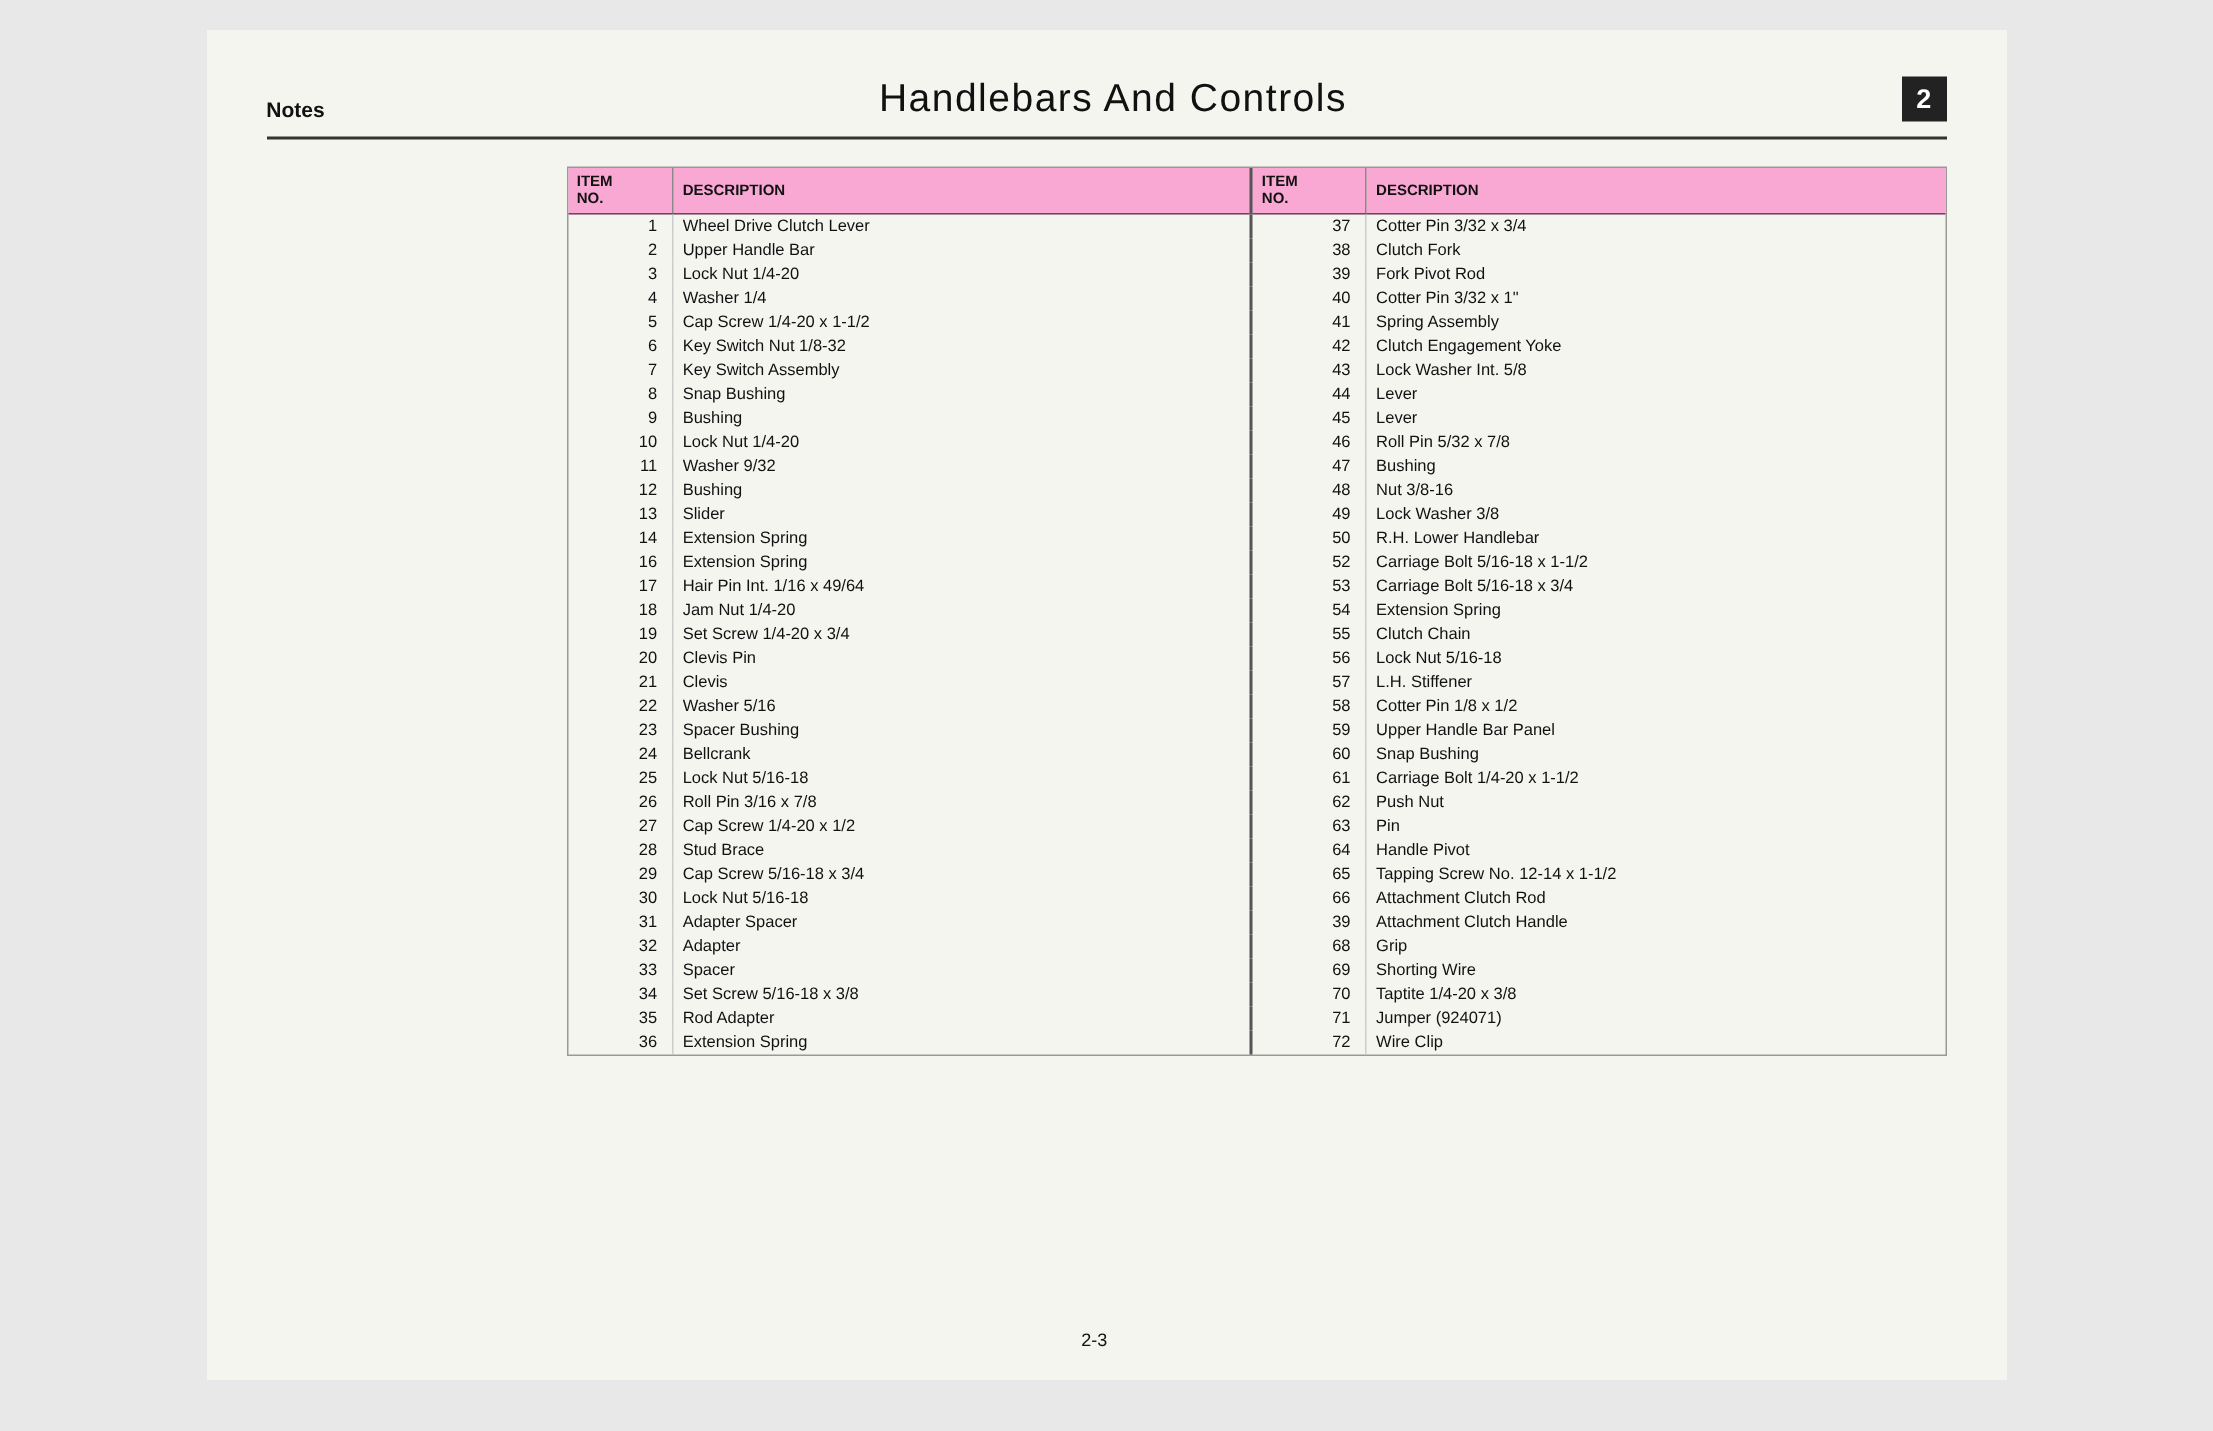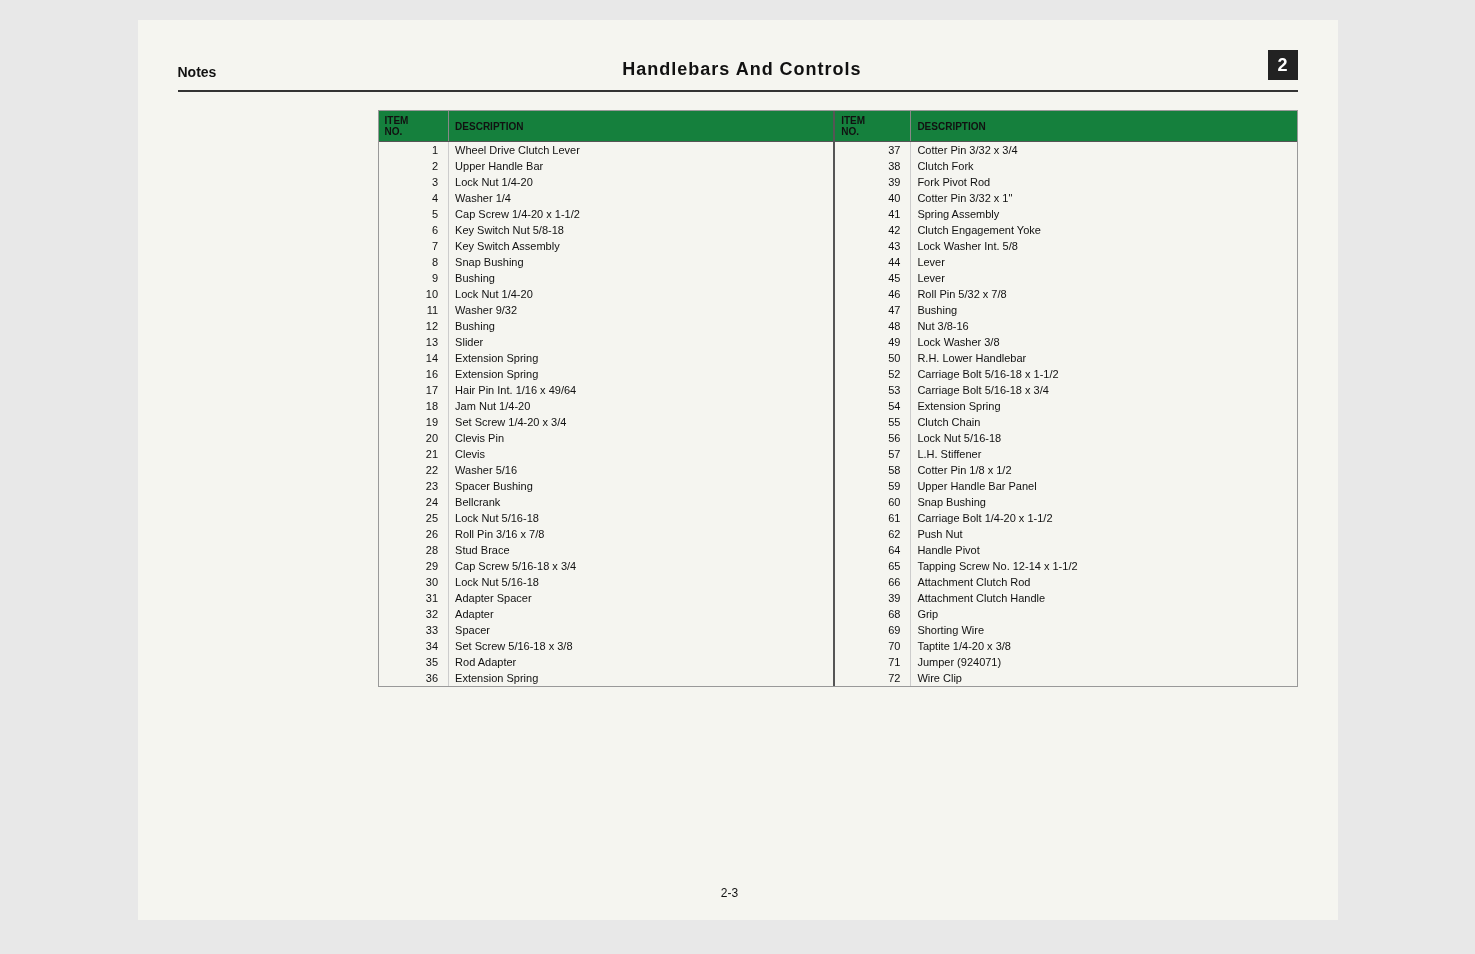--- a/index.html
+++ b/index.html
@@ -28,22 +28,22 @@
       align-items: flex-end;
       margin-bottom: 18px;
       border-bottom: 2px solid #333;
       padding-bottom: 10px;
     }
     .notes-label {
       font-size: 14px;
       font-weight: bold;
     }
     .page-title {
-      font-size: 18px;
-      font-weight: bold;
+      font-size: 26px;
+      font-weight: normal;
       text-align: center;
       flex: 1;
       letter-spacing: 1px;
     }
     .section-badge {
       background: #222;
       color: #fff;
       font-size: 18px;
       font-weight: bold;
       width: 30px;
@@ -70,21 +70,21 @@
       border-collapse: collapse;
       font-size: 11px;
     }
     .table-header-row th {
       border-bottom: 1px solid #555;
       border-right: 1px solid #888;
       padding: 4px 6px;
       font-size: 10px;
       font-weight: bold;
       text-align: left;
-      background: #15803d;
+      background: #f9a8d4;
       white-space: nowrap;
     }
     .table-header-row th:last-child { border-right: none; }
     .col-divider {
       border-left: 2px solid #555 !important;
     }
     tbody tr td {
       padding: 2px 6px;
       vertical-align: top;
       border-right: 1px solid #ccc;
@@ -155,21 +155,21 @@
     <td class="desc-col">Cotter Pin 3/32 x 1"</td>
   </tr>
             <tr>
     <td class="item-no">5</td>
     <td class="desc-col">Cap Screw 1/4-20 x 1-1/2</td>
     <td class="item-no col-divider">41</td>
     <td class="desc-col">Spring Assembly</td>
   </tr>
             <tr>
     <td class="item-no">6</td>
-    <td class="desc-col">Key Switch Nut 5/8-18</td>
+    <td class="desc-col">Key Switch Nut 1/8-32</td>
     <td class="item-no col-divider">42</td>
     <td class="desc-col">Clutch Engagement Yoke</td>
   </tr>
             <tr>
     <td class="item-no">7</td>
     <td class="desc-col">Key Switch Assembly</td>
     <td class="item-no col-divider">43</td>
     <td class="desc-col">Lock Washer Int. 5/8</td>
   </tr>
             <tr>
@@ -272,20 +272,26 @@
     <td class="item-no">25</td>
     <td class="desc-col">Lock Nut 5/16-18</td>
     <td class="item-no col-divider">61</td>
     <td class="desc-col">Carriage Bolt 1/4-20 x 1-1/2</td>
   </tr>
             <tr>
     <td class="item-no">26</td>
     <td class="desc-col">Roll Pin 3/16 x 7/8</td>
     <td class="item-no col-divider">62</td>
     <td class="desc-col">Push Nut</td>
+  </tr>
+            <tr>
+    <td class="item-no">27</td>
+    <td class="desc-col">Cap Screw 1/4-20 x 1/2</td>
+    <td class="item-no col-divider">63</td>
+    <td class="desc-col">Pin</td>
   </tr>
             <tr>
     <td class="item-no">28</td>
     <td class="desc-col">Stud Brace</td>
     <td class="item-no col-divider">64</td>
     <td class="desc-col">Handle Pivot</td>
   </tr>
             <tr>
     <td class="item-no">29</td>
     <td class="desc-col">Cap Screw 5/16-18 x 3/4</td>

